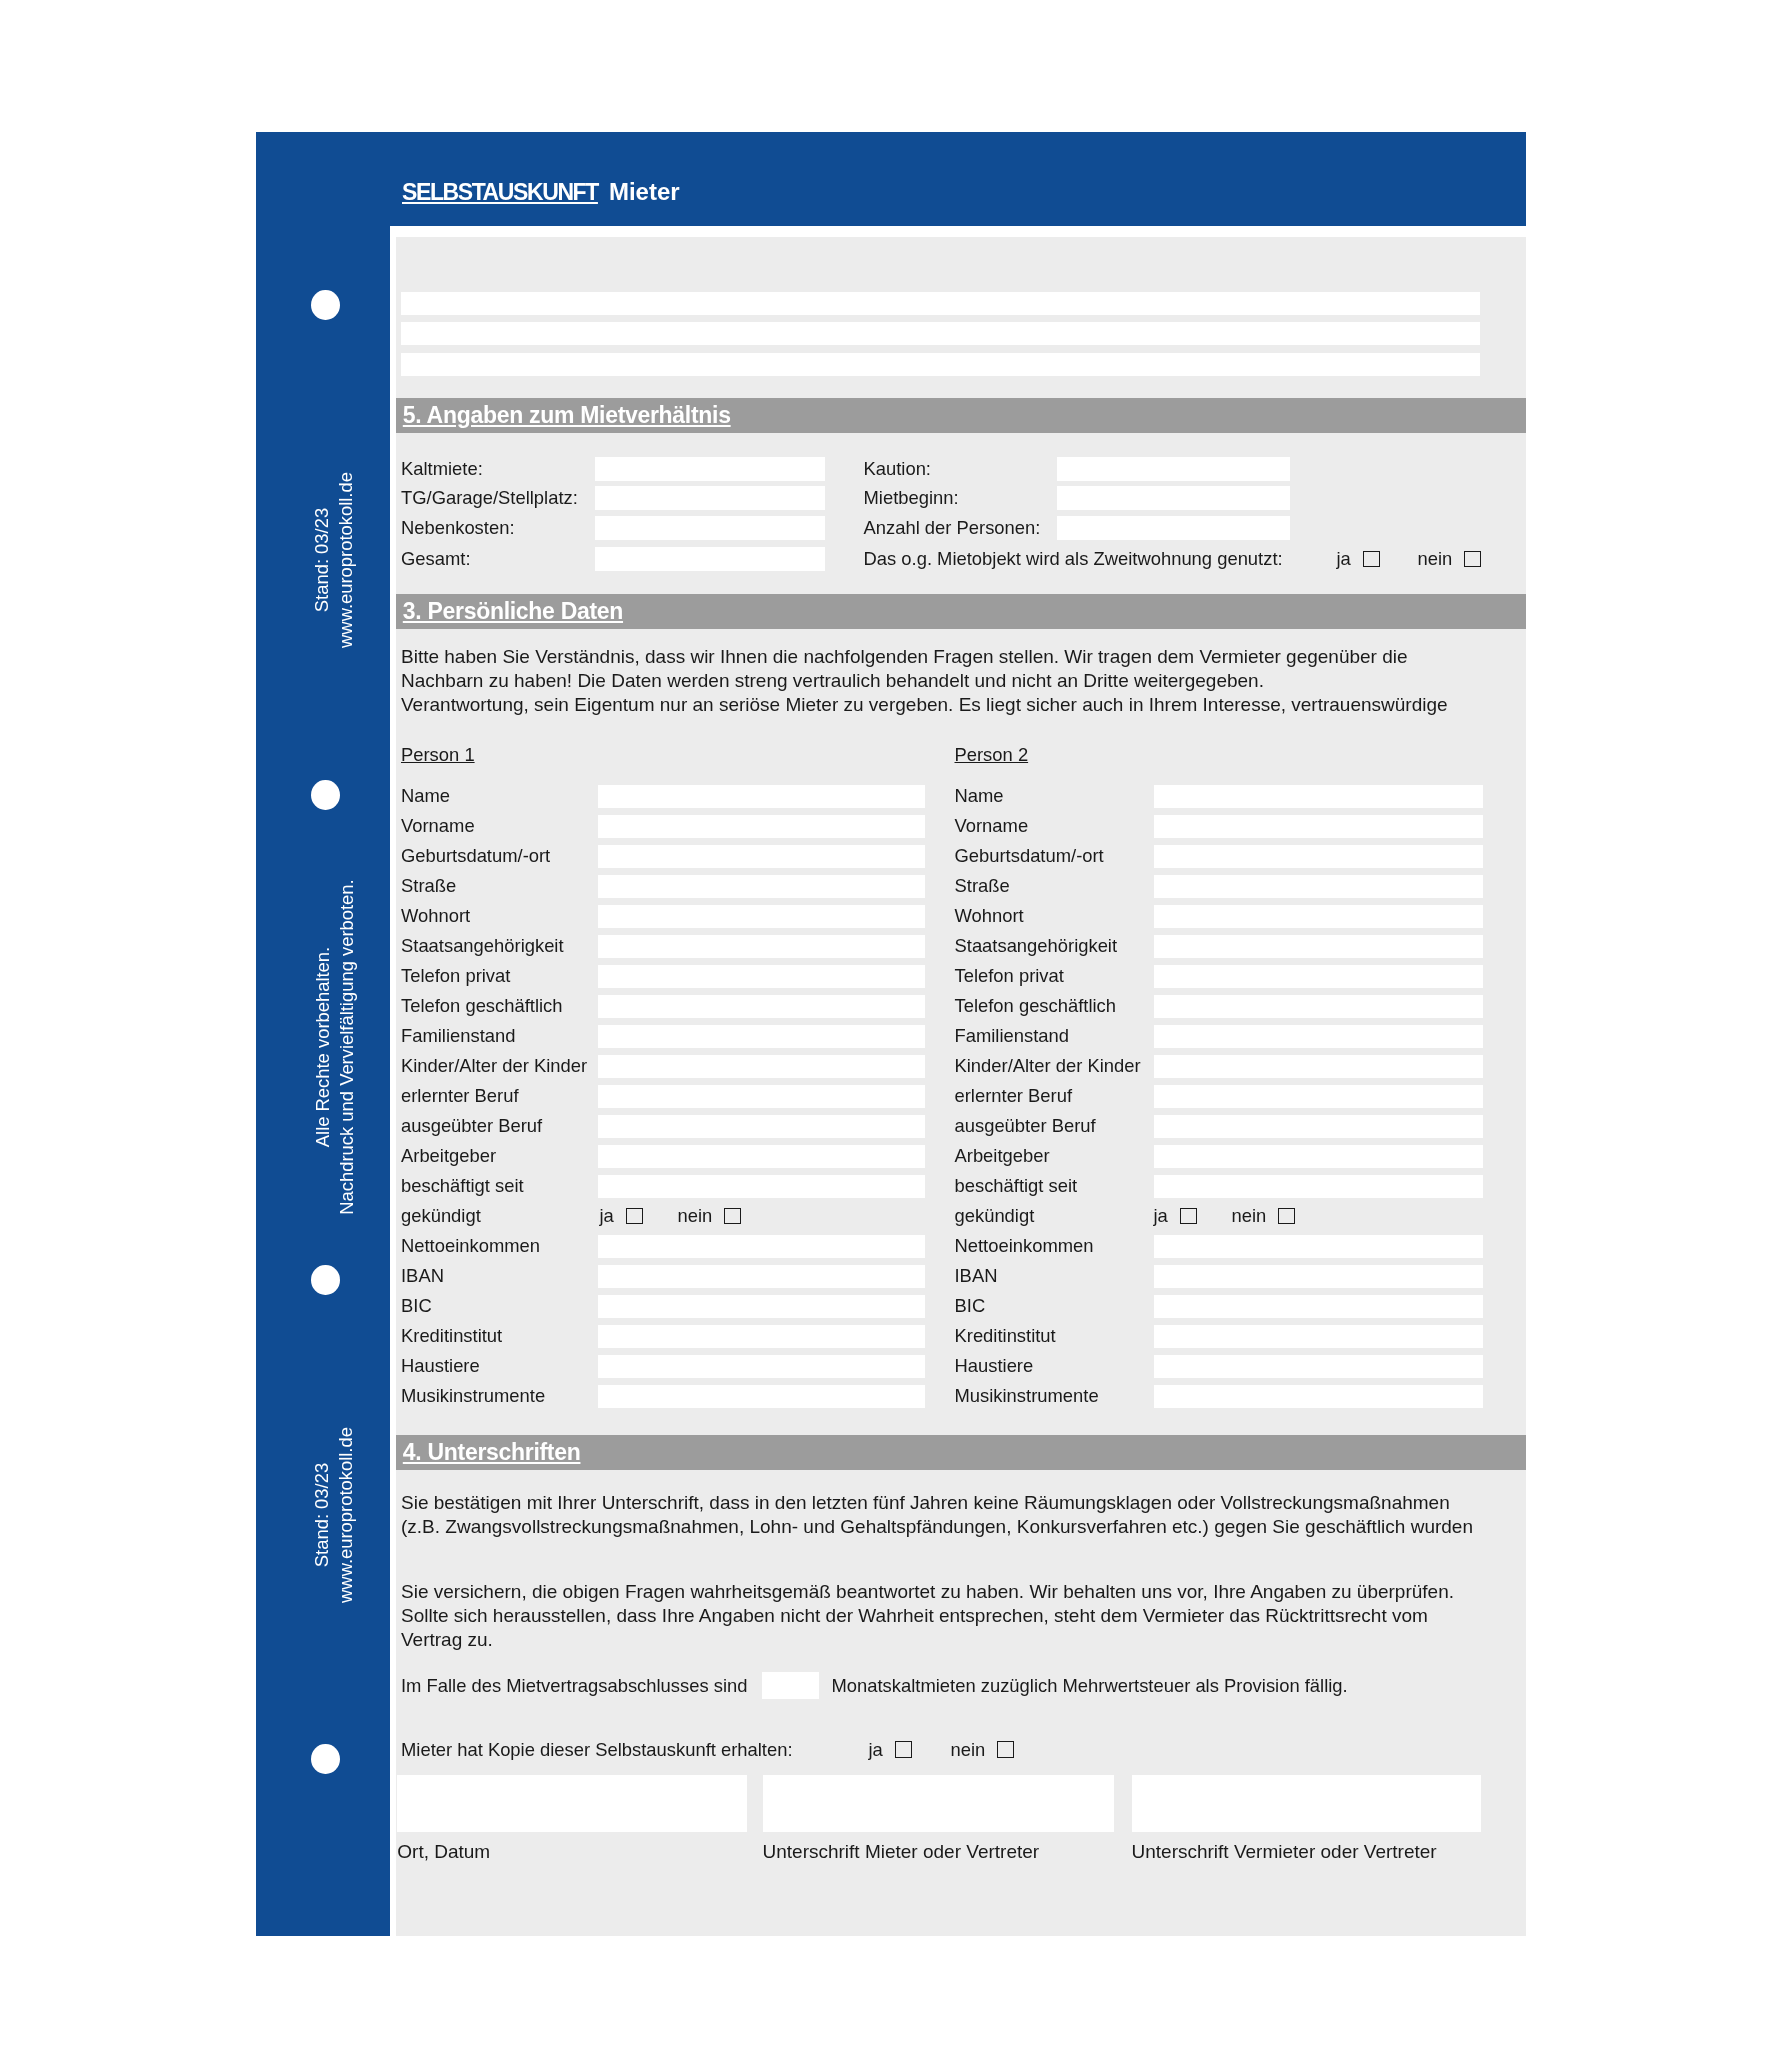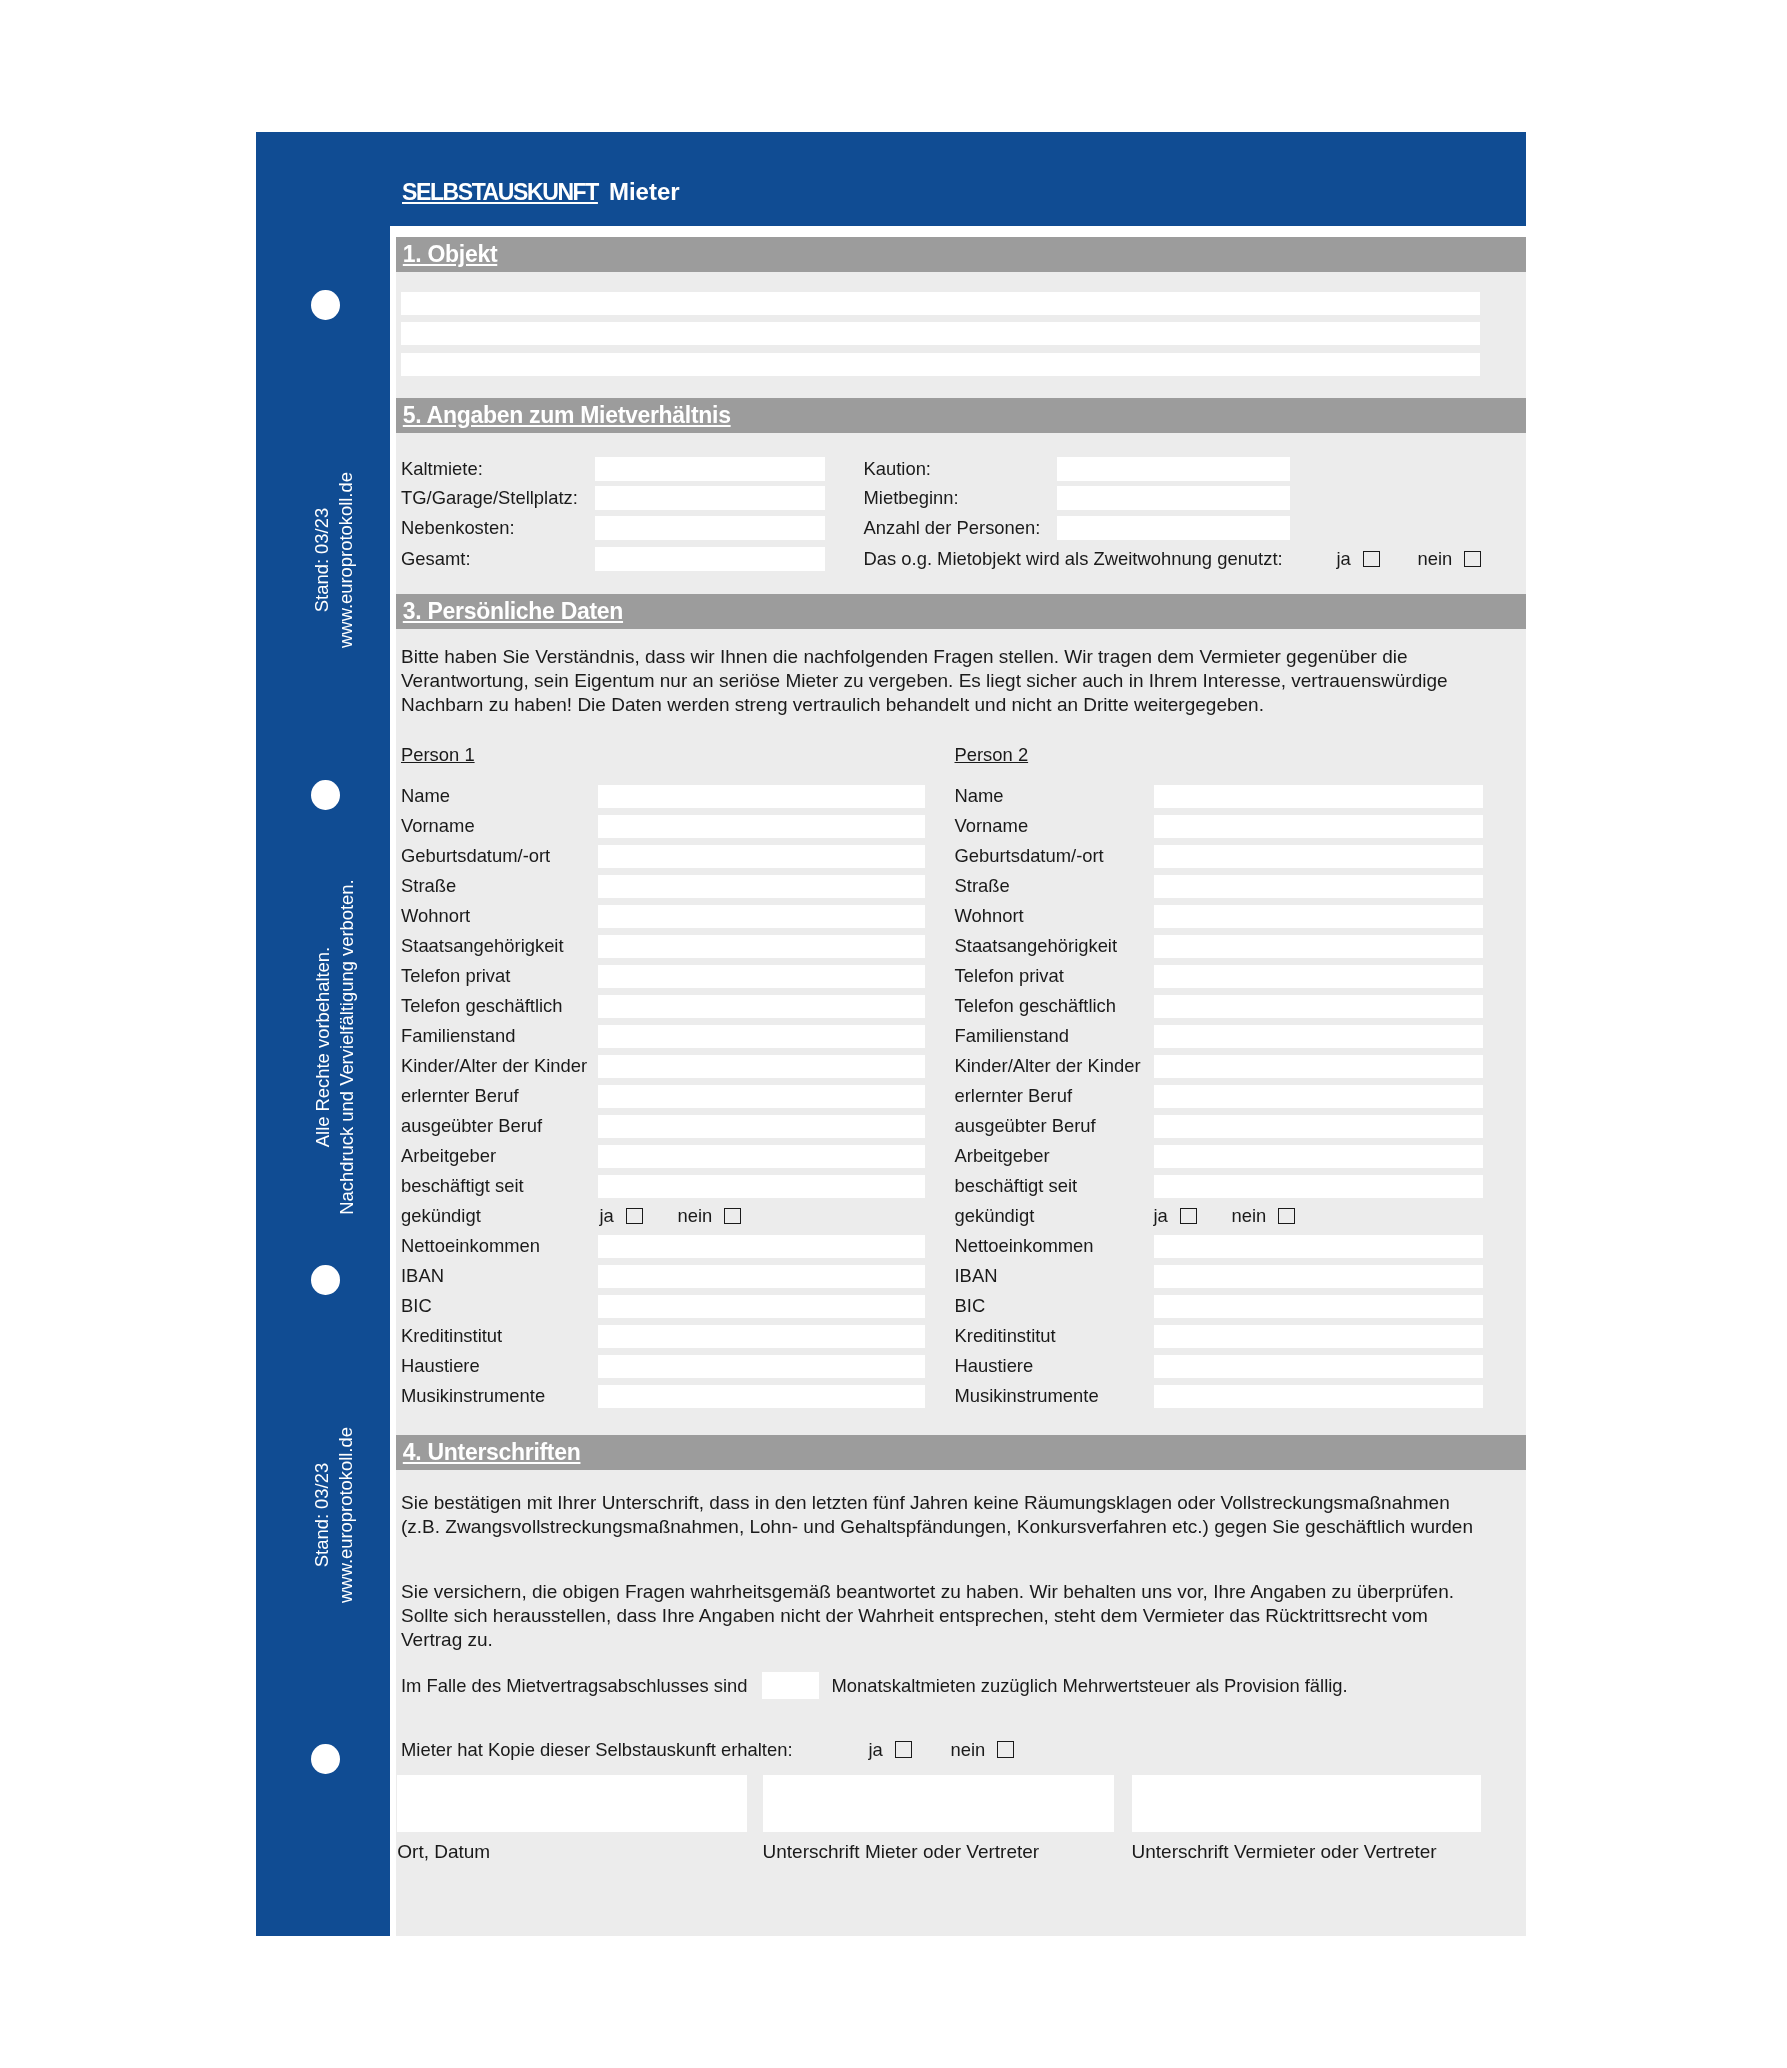--- a/index.html
+++ b/index.html
@@ -74,21 +74,20 @@
     <div>www.europrotokoll.de</div>
   </div>
 
   <div class="title-row">
     <span class="title-main">SELBSTAUSKUNFT</span><span class="title-sub">Mieter</span>
   </div>
 
   <div class="content">
     <div class="cinner">
 
-      <div class="secbar" style="top:0;"><span>1. Objekt</span></div>
       <div class="finput objrow" style="top:55px;"></div>
       <div class="finput objrow" style="top:85px;"></div>
       <div class="finput objrow" style="top:116px;"></div>
 
       <div class="secbar" style="top:161px;"><span>5. Angaben zum Mietverhältnis</span></div>
 
       <div class="s2row" style="top:219px;">
         <span class="flabel">Kaltmiete:</span>
         <span class="finput" style="left:199px;width:230px;"></span>
         <span class="flabel" style="left:468px;">Kaution:</span>
@@ -116,22 +115,22 @@
         </span>
         <span class="cbgroup" style="left:1022px;">
           <span class="cbl">nein</span>
           <span class="cbox"></span>
         </span>
       </div>
 
       <div class="secbar" style="top:357px;"><span>3. Persönliche Daten</span></div>
       <div class="txt" style="top:408px;">
         <div>Bitte haben Sie Verständnis, dass wir Ihnen die nachfolgenden Fragen stellen. Wir tragen dem Vermieter gegenüber die</div>
+        <div>Nachbarn zu haben! Die Daten werden streng vertraulich behandelt und nicht an Dritte weitergegeben.</div>
         <div>Verantwortung, sein Eigentum nur an seriöse Mieter zu vergeben. Es liegt sicher auch in Ihrem Interesse, vertrauenswürdige</div>
-        <div>Nachbarn zu haben! Die Daten werden streng vertraulich behandelt und nicht an Dritte weitergegeben.</div>
       </div>
       <div class="pheader" style="left:5.5px;top:507px;">Person 1</div>
       <div class="pheader" style="left:559px;top:507px;">Person 2</div>
 
       <div id="prows">
           <div class="prow">
     <span class="flabel l1">Name</span>
     <span class="i1"></span>
     <span class="flabel l2">Name</span>
     <span class="i2"></span>

